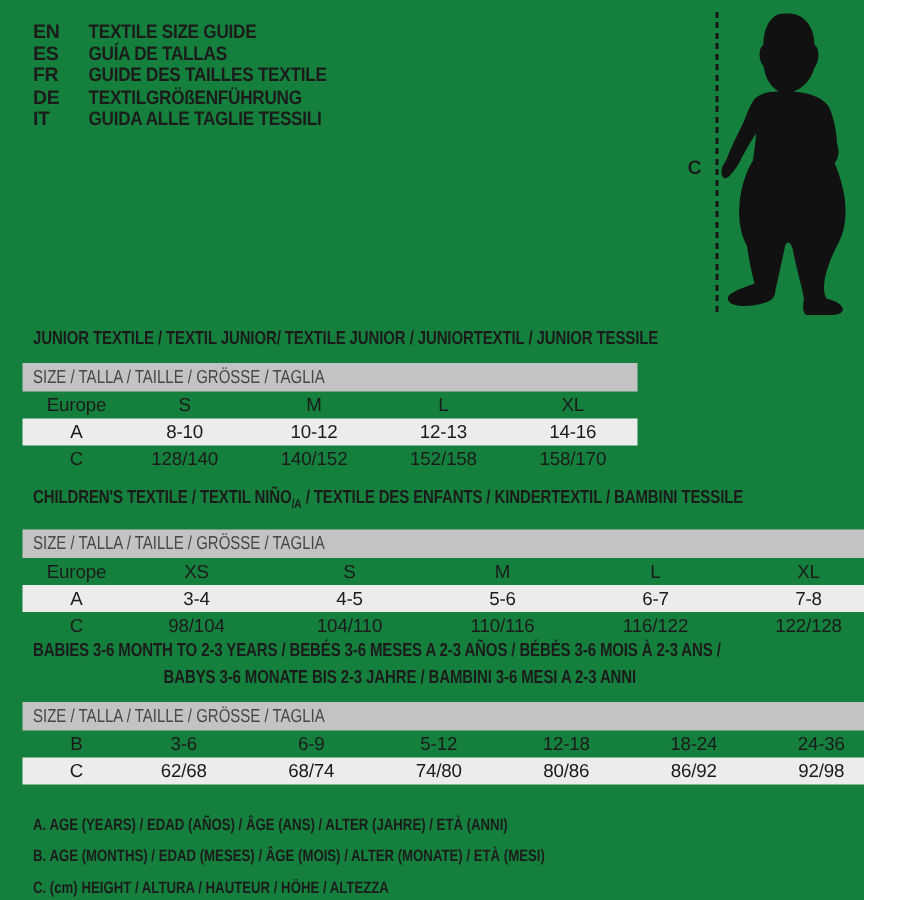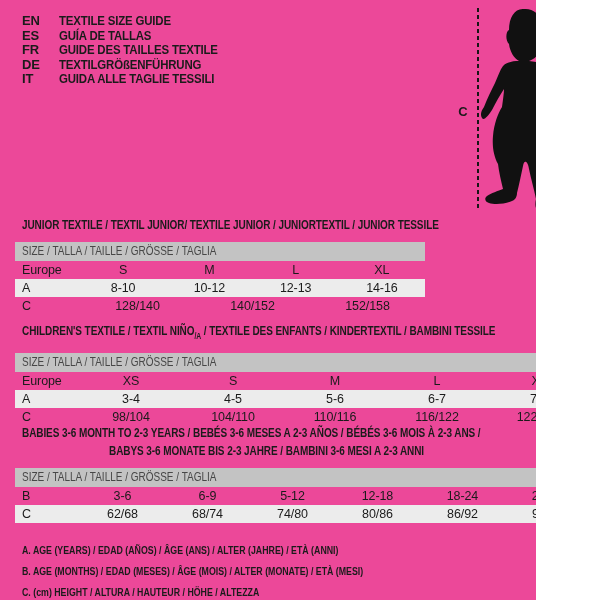--- a/index.html
+++ b/index.html
@@ -1,18 +1,18 @@
 <!DOCTYPE html>
 <html style="--text: #1b1b1b; --header-bar: #c3c3c3; --row-alt: #ececec; --silhouette: #111111;"><head>
 <meta charset="utf-8">
 <style>
   html,body{margin:0;padding:0;background:#fff;}
   .canvas{
-    position:relative;width:520px;height:600px;background:#ec4899;overflow:hidden;
-    font-family:"Liberation Sans",sans-serif;color:var(--text,#1b1b1b);padding-left:16px;
+    position:relative;width:576px;height:600px;background:#15803d;overflow:hidden;
+    font-family:"Liberation Sans",sans-serif;color:var(--text,#1b1b1b);
   }
   
   .sx80{display:inline-block;transform:scaleX(0.80);transform-origin:0 50%;white-space:nowrap;}
   .sx88{display:inline-block;transform:scaleX(0.88);transform-origin:0 50%;white-space:nowrap;}
 
   
   .lang{position:absolute;left:22px;top:14px;}
   .lang-row{display:flex;height:14.6px;line-height:14.6px;font-weight:bold;font-size:13px;letter-spacing:-0.2px;}
   .lang-code{width:37px;}
 
@@ -31,21 +31,21 @@
   .t2{top:322px;width:575px;}
   .t3{top:424px;width:575px;}
   .t-title{font-weight:bold;font-size:12.5px;line-height:18px;padding-left:7px;margin-bottom:8px;letter-spacing:-0.1px;text-align:center;}
   .t-title sub{font-size:8.5px;}
   .t-head{
     height:19px;line-height:19px;background:var(--header-bar,#c3c3c3);
     padding-left:7px;font-size:12.5px;color:#474747;
   }
   .t-row{display:flex;height:18px;line-height:18px;font-size:12.5px;letter-spacing:-0.1px;}
   .t-row.shade{background:var(--row-alt,#ececec);}
-  .t-label{width:58px;padding-left:7px;}
+  .t-label{width:58px;padding-left:7px;text-align:center;}
   .t-cell{flex:1;text-align:center;}
 
   
   .notes{position:absolute;left:22px;top:540px;}
   .note-line{height:21px;line-height:21px;font-weight:bold;font-size:11px;}
 </style>
 </head>
 <body>
 
 <div class="canvas">
@@ -136,20 +136,21 @@
       <span class="t-cell">8-10</span>
       <span class="t-cell">10-12</span>
       <span class="t-cell">12-13</span>
       <span class="t-cell">14-16</span>
     </div>
     <div class="t-row">
       <span class="t-label">C</span>
       <span class="t-cell">128/140</span>
       <span class="t-cell">140/152</span>
       <span class="t-cell">152/158</span>
+      <span class="t-cell">158/170</span>
     </div>
   </section>
 
   <section class="tbl t2">
     <div class="t-title">
       <span class="sx80"><span>CHILDREN'S TEXTILE / TEXTIL NIÑO</span><sub>/A</sub><span> / TEXTILE DES ENFANTS / KINDERTEXTIL / BAMBINI TESSILE</span></span>
     </div>
     <div class="t-head">
       <span class="sx80">SIZE / TALLA / TAILLE / GRÖSSE / TAGLIA</span>
     </div>

